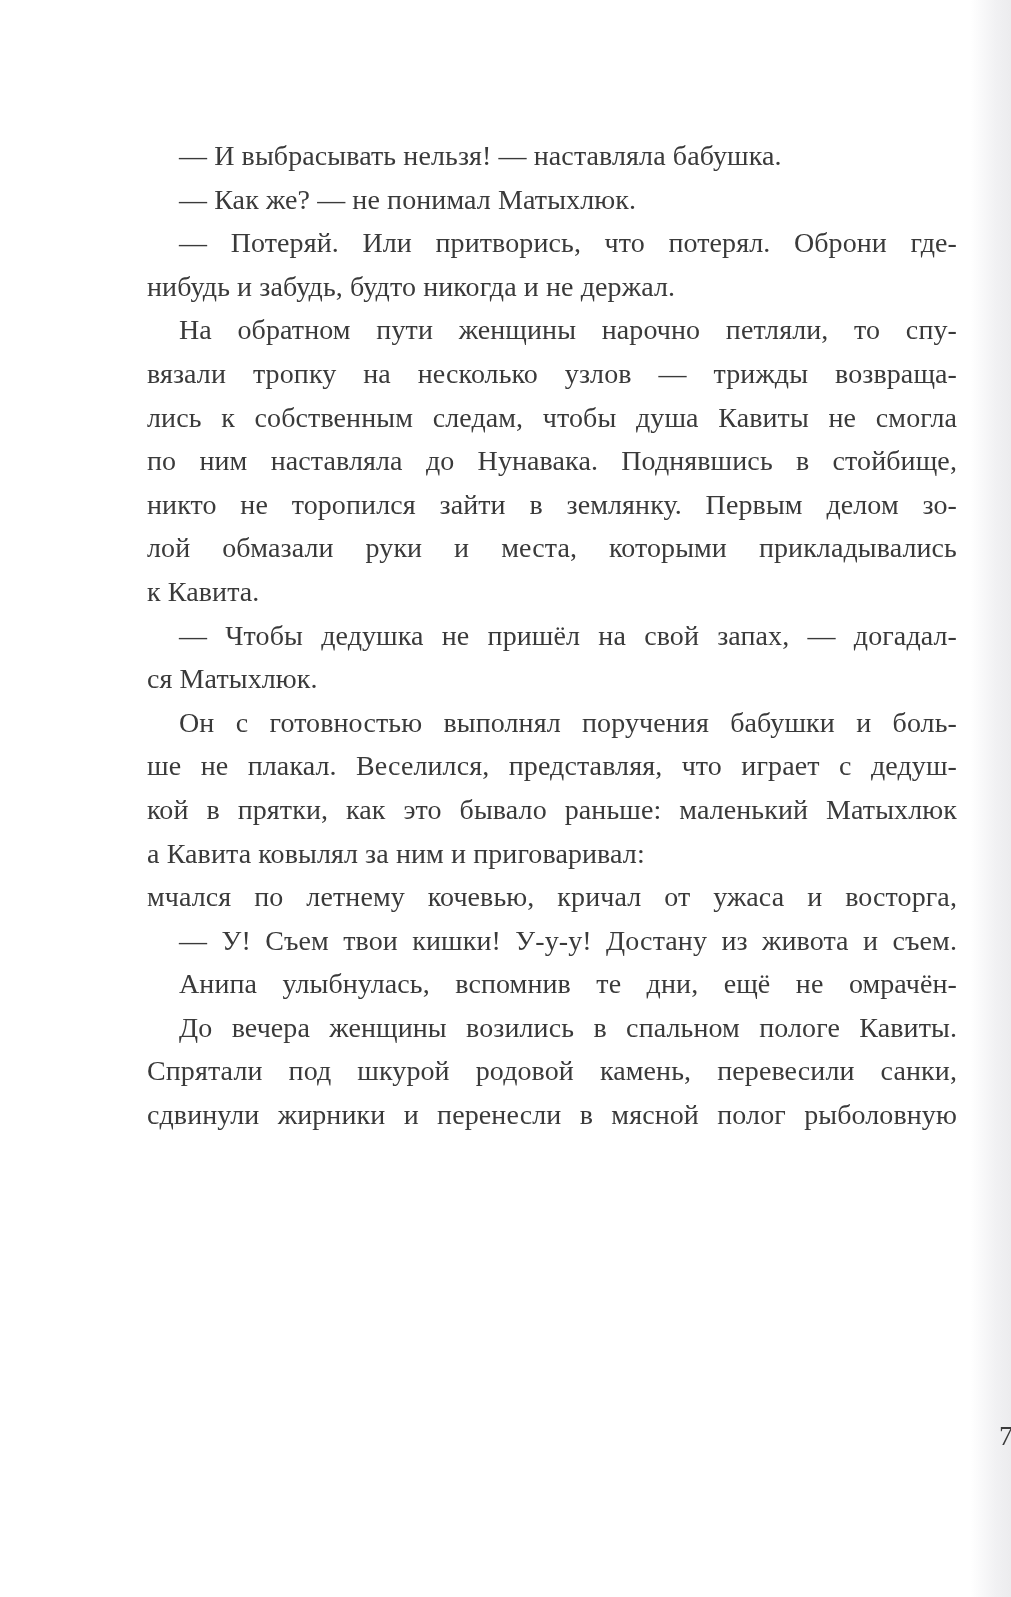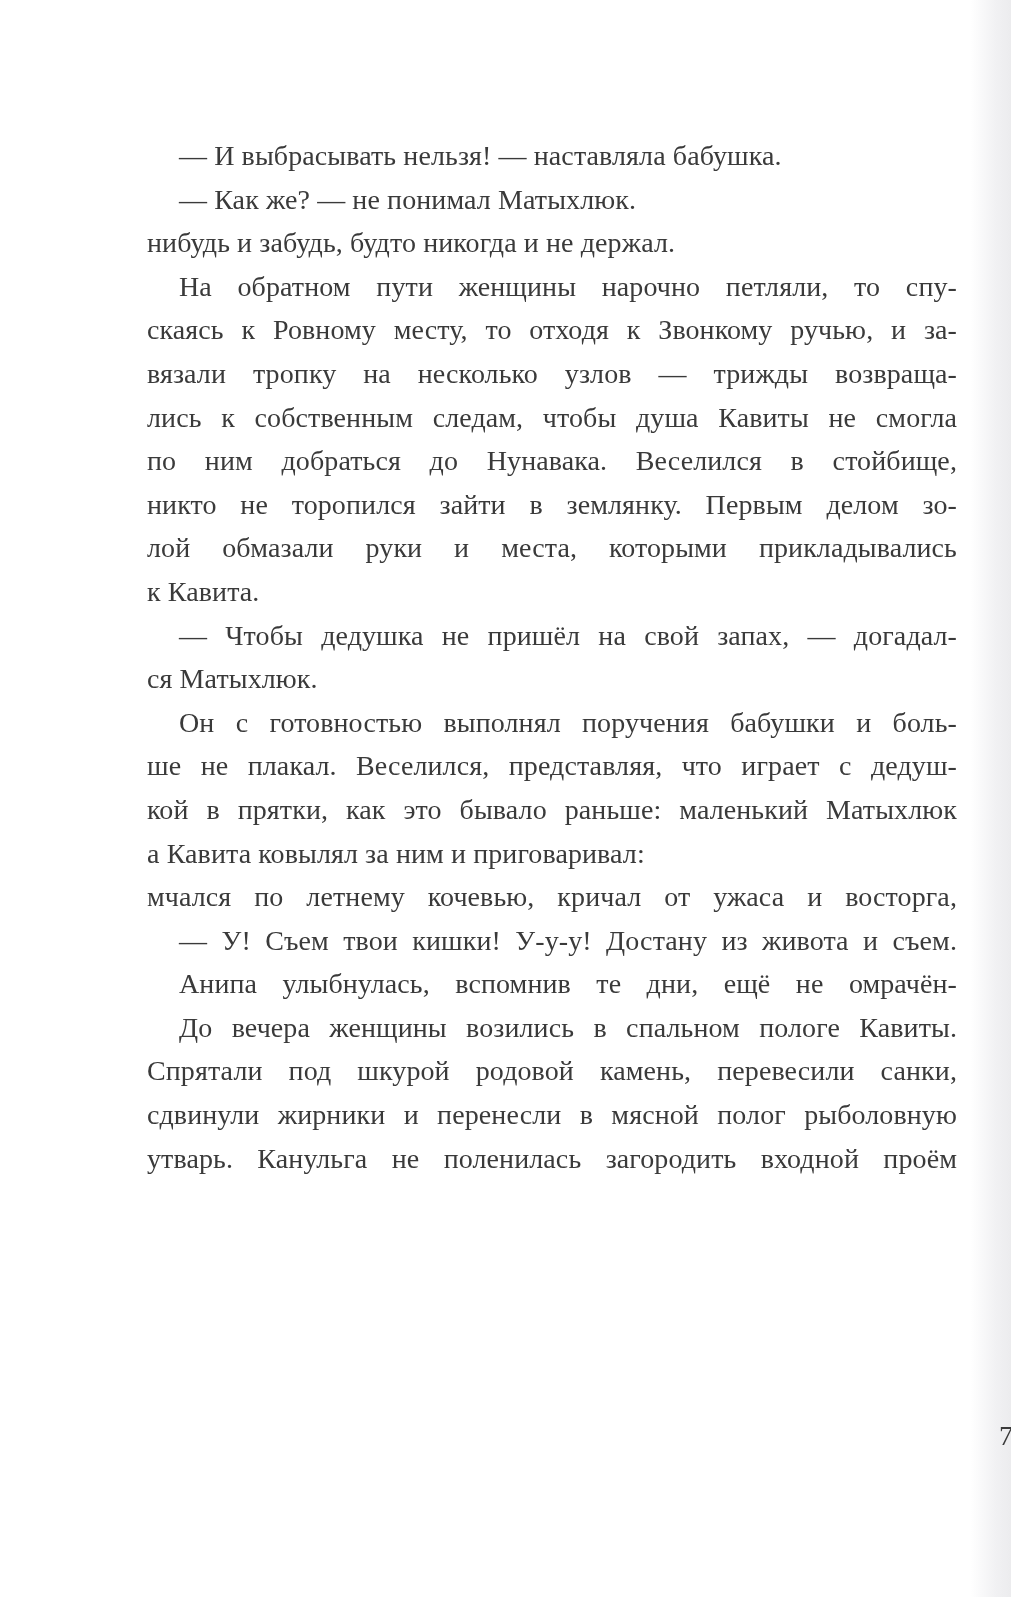--- a/index.html
+++ b/index.html
@@ -49,37 +49,36 @@
     color: #3a3a3a;
     margin-left: 16px;
   }
 </style>
 </head>
 <body>
 
 <div class="page-text">
   <span class="line indent last">— И выбрасывать нельзя! — наставляла бабушка.</span>
   <span class="line indent last">— Как же? — не понимал Матыхлюк.</span>
+  <span class="line indent">— Потеряй. Или притворись, что потерял. Оброни где-</span>
   <span class="line last">нибудь и забудь, будто никогда и не держал.</span>
   <span class="line indent">На обратном пути женщины нарочно петляли, то спу-</span>
-  <span class="line">скаясь к Ровному месту, то отходя к Звонкому ручью, и за-</span>
   <span class="line">вязали тропку на несколько узлов — трижды возвраща-</span>
   <span class="line">лись к собственным следам, чтобы душа Кавиты не смогла</span>
-  <span class="line">по ним добраться до Нунавака. Веселился в стойбище,</span>
+  <span class="line">по ним наставляла до Нунавака. Поднявшись в стойбище,</span>
   <span class="line">никто не торопился зайти в землянку. Первым делом зо-</span>
   <span class="line">лой обмазали руки и места, которыми прикладывались</span>
   <span class="line last">к Кавита.</span>
   <span class="line indent">— Чтобы дедушка не пришёл на свой запах, — догадал-</span>
   <span class="line last">ся Матыхлюк.</span>
   <span class="line indent">Он с готовностью выполнял поручения бабушки и боль-</span>
   <span class="line">ше не плакал. Веселился, представляя, что играет с дедуш-</span>
   <span class="line">кой в прятки, как это бывало раньше: маленький Матыхлюк</span>
   <span class="line last">а Кавита ковылял за ним и приговаривал:</span>
   <span class="line">мчался по летнему кочевью, кричал от ужаса и восторга,</span>
   <span class="line indent">— У! Съем твои кишки! У-у-у! Достану из живота и съем.</span>
   <span class="line indent">Анипа улыбнулась, вспомнив те дни, ещё не омрачён-</span>
   <span class="line indent">До вечера женщины возились в спальном пологе Кавиты.</span>
   <span class="line">Спрятали под шкурой родовой камень, перевесили санки,</span>
   <span class="line">сдвинули жирники и перенесли в мясной полог рыболовную</span>
-  <span class="line">утварь. Канульга не поленилась загородить входной проём</span>
 </div>
 
 <div class="page-number">76</div>
 
 </body></html>

